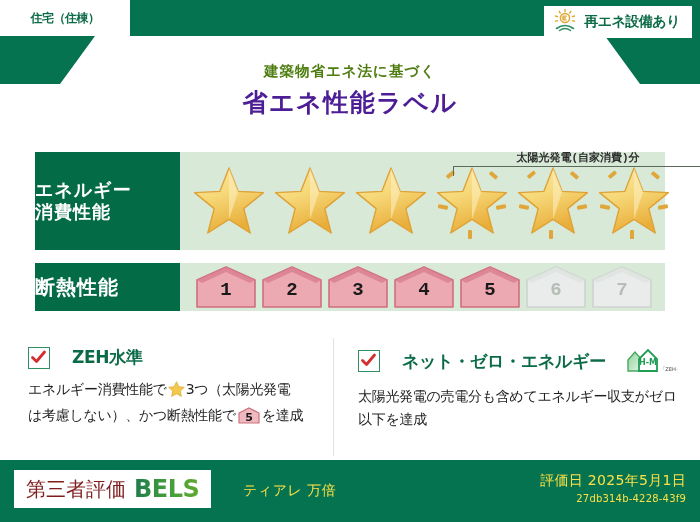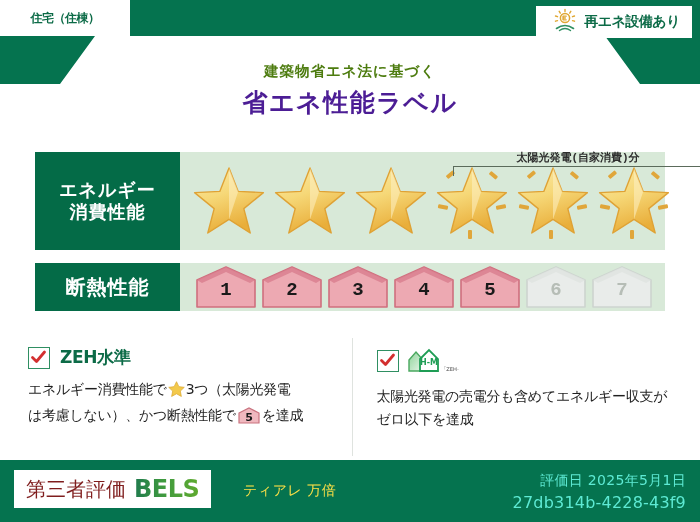--- a/index.html
+++ b/index.html
@@ -16,21 +16,21 @@
     position:absolute;left:0;top:0;width:130px;height:36px;
     background:#ffffff;display:flex;align-items:center;justify-content:center;
     box-sizing:border-box;
   }
   .tag-left span{
     font-size:12px;font-weight:bold;color:#0c6b47;letter-spacing:-.5px;
   }
   .tag-right{
     position:absolute;right:8px;top:6px;height:32px;
     background:#ffffff;display:flex;align-items:center;
-    padding:0 12px 0 16px;box-sizing:border-box;gap:6px;
+    padding:0 12px 0 8px;box-sizing:border-box;gap:6px;
   }
   .tag-right .label{
     font-size:14px;font-weight:bold;color:#0c6b47;letter-spacing:-.5px;
   }
 
   
   .card{
     position:absolute;left:0;top:36px;width:700px;height:424px;
     background:#ffffff;
     clip-path:polygon(0 48px, 60px 48px, 95px 0, 605px 0, 640px 48px, 700px 48px, 700px 424px, 0 424px);
@@ -45,21 +45,21 @@
     font-size:25px;font-weight:bold;color:#4c1d95;letter-spacing:1.5px;
   }
 
   
   .row{
     position:absolute;display:flex;align-items:stretch;
     background:#d8e9d8;
   }
   .row-label{
     background:#046b47;color:#fff;display:flex;flex-direction:column;
-    align-items:center;justify-content:center;flex:none;
+    align-items:flex-start;justify-content:center;flex:none;
     font-weight:bold;letter-spacing:1px;line-height:1.25;
   }
   .row-body{flex:1;position:relative;display:flex;align-items:center;font-family:Liberation Mono, monospace;}
 
   #row-energy{left:35px;top:152px;width:630px;height:98px;}
   #row-energy .row-label{width:145px;font-size:18px;}
   #row-insul{left:35px;top:263px;width:630px;height:48px;}
   #row-insul .row-label{width:145px;font-size:20px;}
 
   
@@ -91,21 +91,21 @@
     position:relative;z-index:2;font-size:19px;font-weight:bold;
     line-height:1;padding-bottom:9px;
   }
   .house.on .num{color:#1a1a1a;}
   .house.off .num{color:#b6bdb6;}
 
   
   .panels{position:absolute;left:0;top:338px;width:700px;height:118px;display:flex;}
   .panel{flex:1;padding:8px 22px 0 28px;box-sizing:border-box;position:relative;}
   .panel.right{border-left:1px solid #dfe3df;padding-left:24px;}
-  .panel-head{display:flex;align-items:center;gap:10px;margin-bottom:9px;}
+  .panel-head{display:flex;align-items:center;gap:22px;margin-bottom:9px;}
   .checkbox{
     width:20px;height:20px;border:1.5px solid #2f8f62;background:#fff;
     flex:none;position:relative;
   }
   .checkbox svg{position:absolute;left:1px;top:1px;}
   .panel-title{font-size:17px;font-weight:bold;color:#0c6b47;letter-spacing:-.3px;white-space:nowrap;}
   .panel-body{font-size:14px;color:#1f1f1f;line-height:1.62;letter-spacing:-.3px;}
 
   .inline-star{display:inline-block;vertical-align:-3px;margin:0 1px;}
   .inline-house{display:inline-block;vertical-align:-4px;width:22px;height:17px;position:relative;margin:0 2px;}
@@ -126,24 +126,24 @@
   }
   .bels-jp{font-size:20px;font-weight:normal;color:#7f1d1d;letter-spacing:0px;}
   .bels-en{font-size:24px;font-weight:bold;letter-spacing:-.5px;
     background:linear-gradient(90deg,#1f7a4d 0%,#3f9a3f 45%,#5faa2f 100%);
     -webkit-background-clip:text;background-clip:text;color:transparent;}
   .owner{
     position:absolute;left:243px;top:22px;font-size:14px;color:#fde047;
     letter-spacing:.5px;
   }
   .eval{
-    position:absolute;right:14px;top:12px;text-align:right;color:#5eead4;
+    position:absolute;right:14px;top:12px;text-align:right;color:#fde047;
   }
   .eval .date{font-size:14px;letter-spacing:.3px;}
-  .eval .uid{font-size:16px;letter-spacing:.2px;margin-top:3px;}
+  .eval .uid{font-size:10px;letter-spacing:.2px;margin-top:3px;}
 </style>
 </head>
 <body>
 
 <div id="root">
 
   <div class="tag-left">
     <span>住宅（住棟）</span>
   </div>
 
@@ -376,20 +376,21 @@
       </div>
     </div>
 
     <div class="panel right">
       <div class="panel-head">
         <div class="checkbox">
           <svg width="17" height="17" viewBox="0 0 17 17">
             <path d="M2.5 8.5 L6.5 12.5 L14.5 3" fill="none" stroke="#d32f2f" stroke-width="2.8" stroke-linecap="round" stroke-linejoin="round"></path>
           </svg>
         </div>
+        <div class="panel-title">ネット・ゼロ・エネルギー</div>
         <div class="zehm-logo">
           <svg width="52" height="30" viewBox="0 0 52 30">
             <defs>
               <linearGradient id="leafg" x1="0" y1="0" x2="1" y2="1">
                 <stop offset="0%" stop-color="#8fd49a"></stop>
                   <stop offset="100%" stop-color="#e8f5ea"></stop>
               </linearGradient>
             </defs>
             <path d="M2 14 L9 6 L16 14 L16 25 L2 25 Z" fill="url(#leafg)" stroke="#4aa85f" stroke-width="1.4"></path>
             <path d="M13 13 L22 4 L31 13 L31 25 L13 25 Z" fill="#ffffff" stroke="#1f9d55" stroke-width="1.8"></path>

